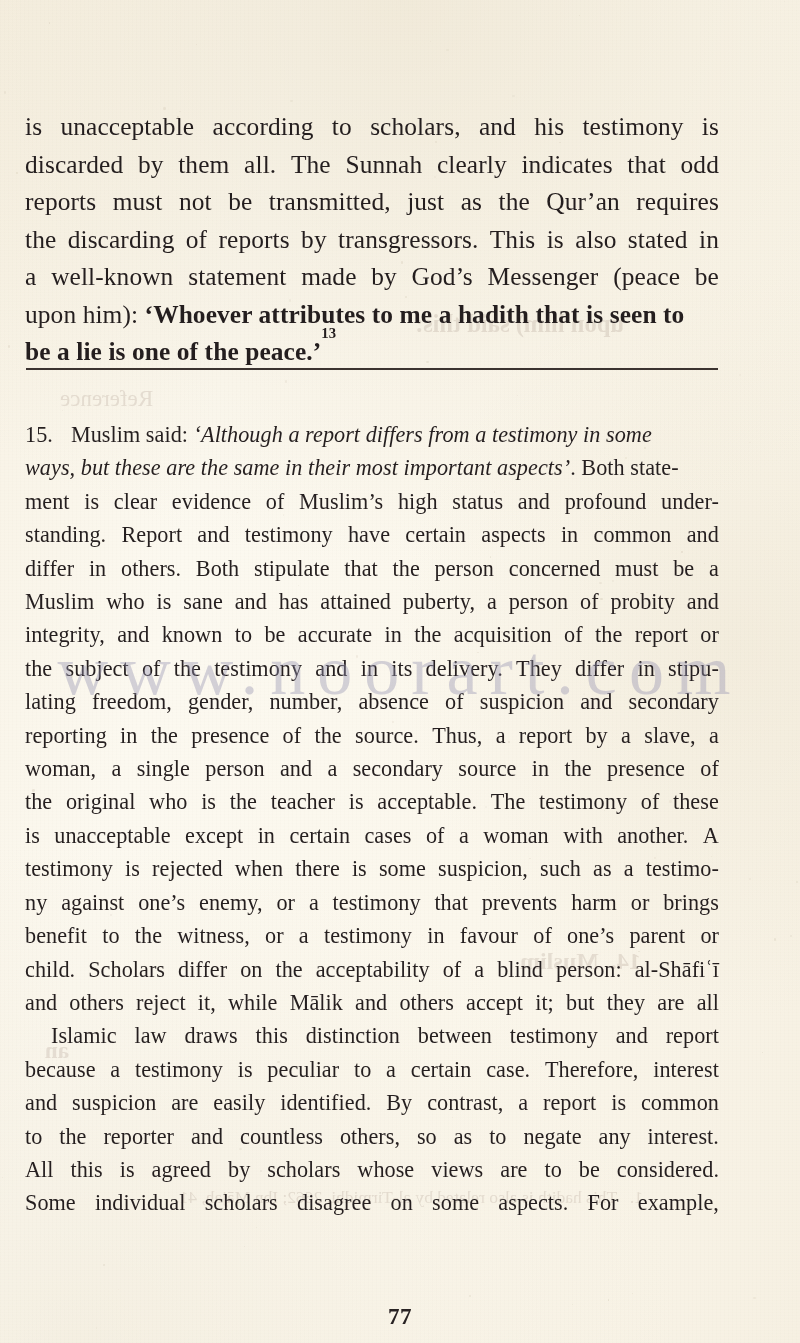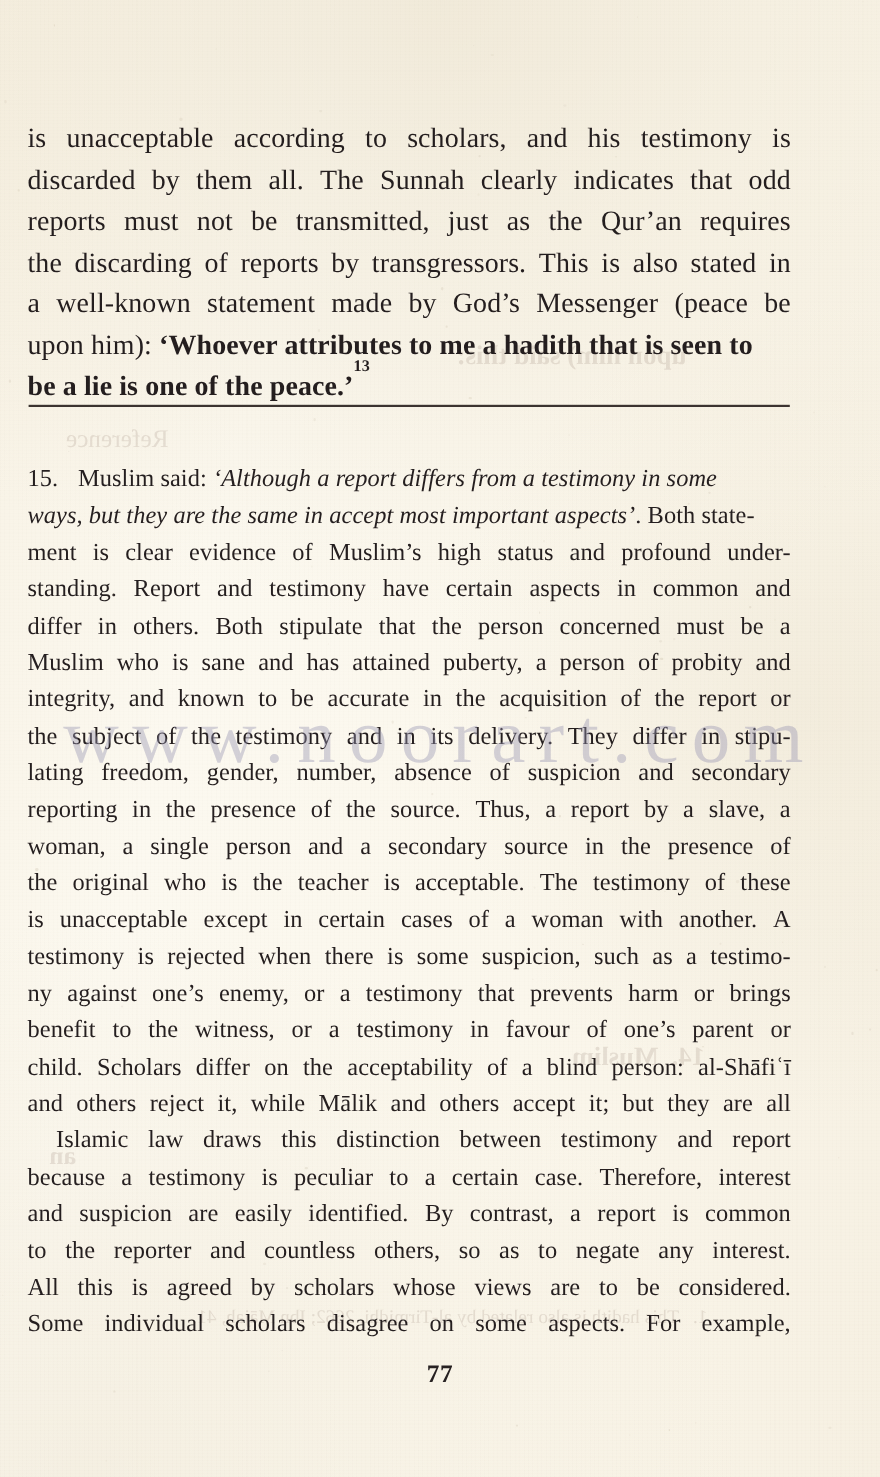--- a/index.html
+++ b/index.html
@@ -115,21 +115,21 @@
   }
   .fn-line.justify { justify-content: space-between; }
   .fn-line.last   { justify-content: flex-start; }
   .fn-line i { font-style: italic; }
 
   .fn-indent { padding-left: 26px; }
 
   
   .folio {
     position: absolute;
-    top: 1236px;
+    top: 1304px;
     left: 0;
     width: 800px;
     text-align: center;
     font-size: 23px;
     font-weight: 700;
     color: #272122;
     letter-spacing: 0.5px;
   }
 
   
@@ -197,21 +197,21 @@
     <div class="body-line justify" style="display: flex; justify-content: space-between;"><span style="white-space: pre;">the</span><span style="white-space: pre;">discarding</span><span style="white-space: pre;">of</span><span style="white-space: pre;">reports</span><span style="white-space: pre;">by</span><span style="white-space: pre;">transgressors.</span><span style="white-space: pre;">This</span><span style="white-space: pre;">is</span><span style="white-space: pre;">also</span><span style="white-space: pre;">stated</span><span style="white-space: pre;">in</span></div>
     <div class="body-line justify" style="display: flex; justify-content: space-between;"><span style="white-space: pre;">a</span><span style="white-space: pre;">well-known</span><span style="white-space: pre;">statement</span><span style="white-space: pre;">made</span><span style="white-space: pre;">by</span><span style="white-space: pre;">God’s</span><span style="white-space: pre;">Messenger</span><span style="white-space: pre;">(peace</span><span style="white-space: pre;">be</span></div>
     <div class="body-line last"><span>upon him): </span><b>‘Whoever attributes to me a hadith that is seen to</b></div>
     <div class="body-line last"><b>be a lie is one of the peace.’</b><sup>13</sup></div>
   </div>
 
   <div class="fn-rule"></div>
 
   <div class="col fn-block">
     <div class="fn-line last"><span>15.</span><span style="display:inline-block;width:18px"></span><span>Muslim said: </span><i>‘Although a report differs from a testimony in some</i></div>
-    <div class="fn-line last"><i>ways, but they are the same in accept most important aspects’</i><span>. Both state-</span></div>
+    <div class="fn-line last"><i>ways, but these are the same in their most important aspects’</i><span>. Both state-</span></div>
     <div class="fn-line justify" style="display: flex; justify-content: space-between;"><span style="white-space: pre;">ment</span><span style="white-space: pre;">is</span><span style="white-space: pre;">clear</span><span style="white-space: pre;">evidence</span><span style="white-space: pre;">of</span><span style="white-space: pre;">Muslim’s</span><span style="white-space: pre;">high</span><span style="white-space: pre;">status</span><span style="white-space: pre;">and</span><span style="white-space: pre;">profound</span><span style="white-space: pre;">under-</span></div>
     <div class="fn-line justify" style="display: flex; justify-content: space-between;"><span style="white-space: pre;">standing.</span><span style="white-space: pre;">Report</span><span style="white-space: pre;">and</span><span style="white-space: pre;">testimony</span><span style="white-space: pre;">have</span><span style="white-space: pre;">certain</span><span style="white-space: pre;">aspects</span><span style="white-space: pre;">in</span><span style="white-space: pre;">common</span><span style="white-space: pre;">and</span></div>
     <div class="fn-line justify" style="display: flex; justify-content: space-between;"><span style="white-space: pre;">differ</span><span style="white-space: pre;">in</span><span style="white-space: pre;">others.</span><span style="white-space: pre;">Both</span><span style="white-space: pre;">stipulate</span><span style="white-space: pre;">that</span><span style="white-space: pre;">the</span><span style="white-space: pre;">person</span><span style="white-space: pre;">concerned</span><span style="white-space: pre;">must</span><span style="white-space: pre;">be</span><span style="white-space: pre;">a</span></div>
     <div class="fn-line justify" style="display: flex; justify-content: space-between;"><span style="white-space: pre;">Muslim</span><span style="white-space: pre;">who</span><span style="white-space: pre;">is</span><span style="white-space: pre;">sane</span><span style="white-space: pre;">and</span><span style="white-space: pre;">has</span><span style="white-space: pre;">attained</span><span style="white-space: pre;">puberty,</span><span style="white-space: pre;">a</span><span style="white-space: pre;">person</span><span style="white-space: pre;">of</span><span style="white-space: pre;">probity</span><span style="white-space: pre;">and</span></div>
     <div class="fn-line justify" style="display: flex; justify-content: space-between;"><span style="white-space: pre;">integrity,</span><span style="white-space: pre;">and</span><span style="white-space: pre;">known</span><span style="white-space: pre;">to</span><span style="white-space: pre;">be</span><span style="white-space: pre;">accurate</span><span style="white-space: pre;">in</span><span style="white-space: pre;">the</span><span style="white-space: pre;">acquisition</span><span style="white-space: pre;">of</span><span style="white-space: pre;">the</span><span style="white-space: pre;">report</span><span style="white-space: pre;">or</span></div>
     <div class="fn-line justify" style="display: flex; justify-content: space-between;"><span style="white-space: pre;">the</span><span style="white-space: pre;">subject</span><span style="white-space: pre;">of</span><span style="white-space: pre;">the</span><span style="white-space: pre;">testimony</span><span style="white-space: pre;">and</span><span style="white-space: pre;">in</span><span style="white-space: pre;">its</span><span style="white-space: pre;">delivery.</span><span style="white-space: pre;">They</span><span style="white-space: pre;">differ</span><span style="white-space: pre;">in</span><span style="white-space: pre;">stipu-</span></div>
     <div class="fn-line justify" style="display: flex; justify-content: space-between;"><span style="white-space: pre;">lating</span><span style="white-space: pre;">freedom,</span><span style="white-space: pre;">gender,</span><span style="white-space: pre;">number,</span><span style="white-space: pre;">absence</span><span style="white-space: pre;">of</span><span style="white-space: pre;">suspicion</span><span style="white-space: pre;">and</span><span style="white-space: pre;">secondary</span></div>
     <div class="fn-line justify" style="display: flex; justify-content: space-between;"><span style="white-space: pre;">reporting</span><span style="white-space: pre;">in</span><span style="white-space: pre;">the</span><span style="white-space: pre;">presence</span><span style="white-space: pre;">of</span><span style="white-space: pre;">the</span><span style="white-space: pre;">source.</span><span style="white-space: pre;">Thus,</span><span style="white-space: pre;">a</span><span style="white-space: pre;">report</span><span style="white-space: pre;">by</span><span style="white-space: pre;">a</span><span style="white-space: pre;">slave,</span><span style="white-space: pre;">a</span></div>
     <div class="fn-line justify" style="display: flex; justify-content: space-between;"><span style="white-space: pre;">woman,</span><span style="white-space: pre;">a</span><span style="white-space: pre;">single</span><span style="white-space: pre;">person</span><span style="white-space: pre;">and</span><span style="white-space: pre;">a</span><span style="white-space: pre;">secondary</span><span style="white-space: pre;">source</span><span style="white-space: pre;">in</span><span style="white-space: pre;">the</span><span style="white-space: pre;">presence</span><span style="white-space: pre;">of</span></div>
     <div class="fn-line justify" style="display: flex; justify-content: space-between;"><span style="white-space: pre;">the</span><span style="white-space: pre;">original</span><span style="white-space: pre;">who</span><span style="white-space: pre;">is</span><span style="white-space: pre;">the</span><span style="white-space: pre;">teacher</span><span style="white-space: pre;">is</span><span style="white-space: pre;">acceptable.</span><span style="white-space: pre;">The</span><span style="white-space: pre;">testimony</span><span style="white-space: pre;">of</span><span style="white-space: pre;">these</span></div>

